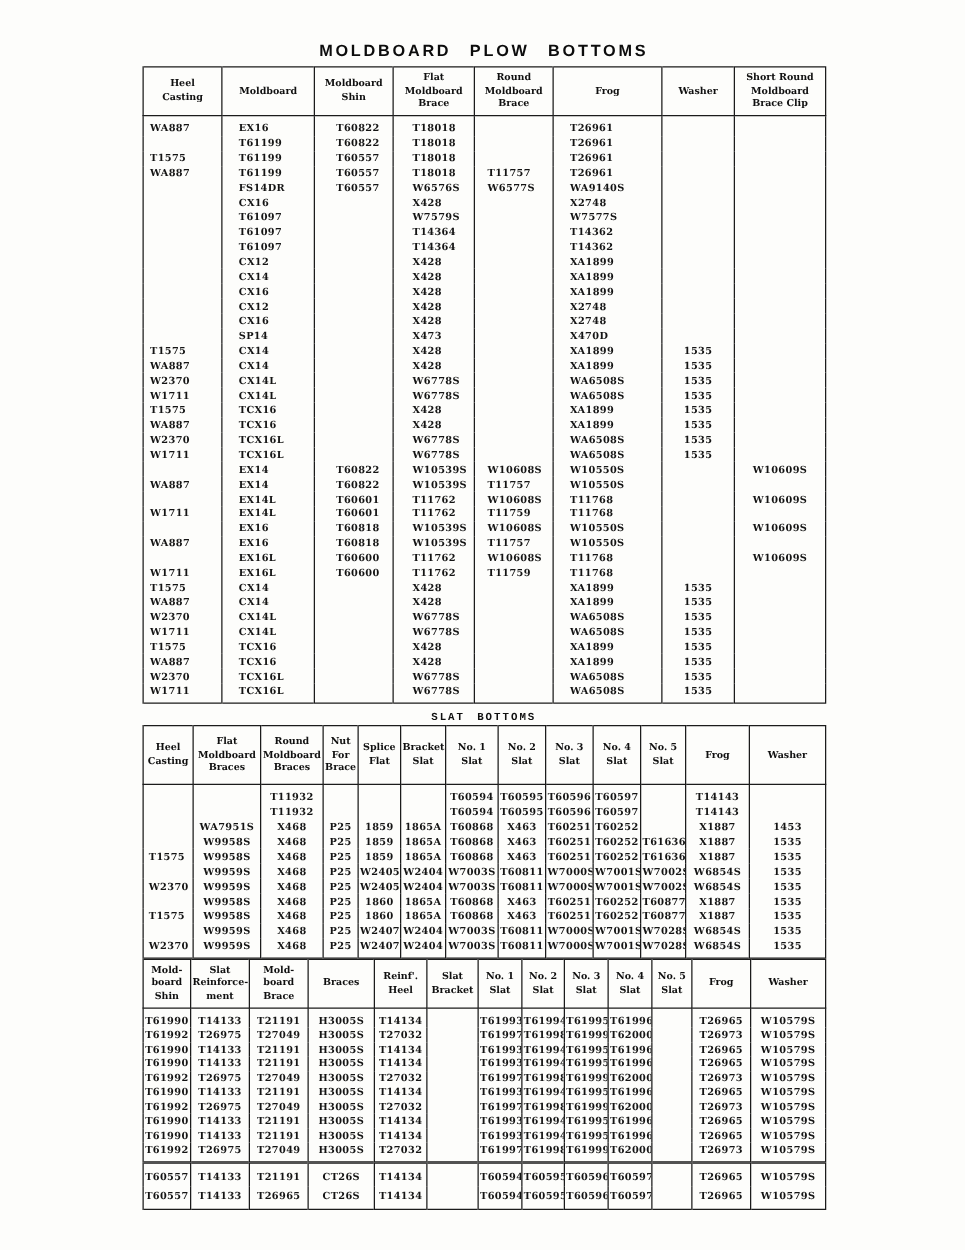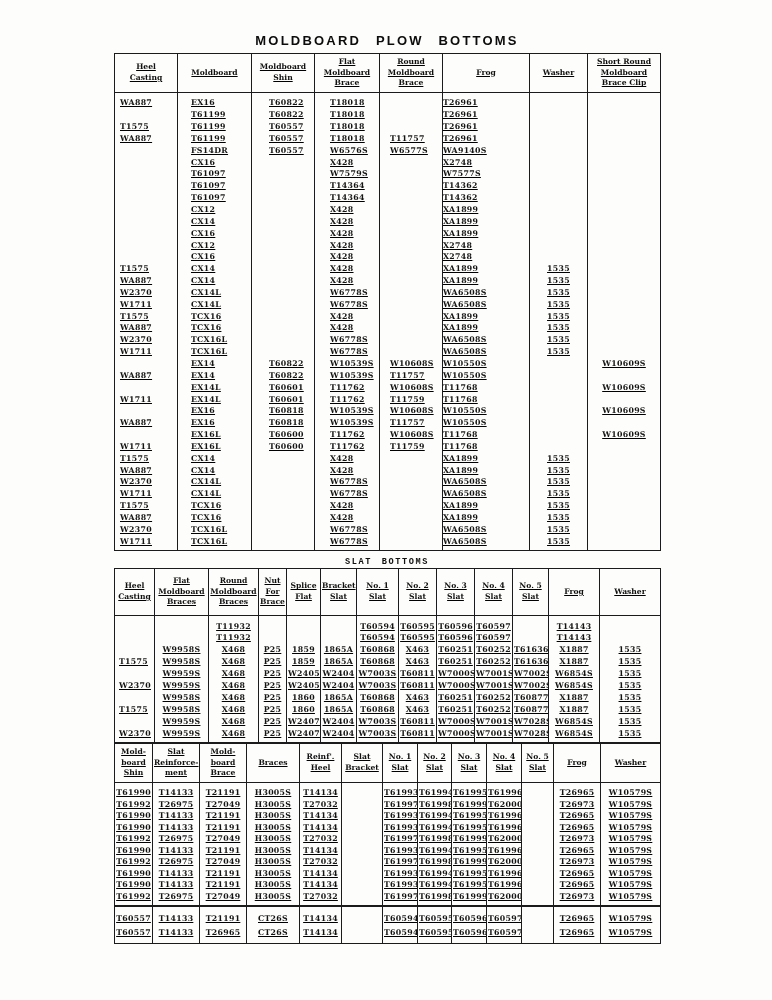--- a/index.html
+++ b/index.html
@@ -6,41 +6,41 @@
   .page{position:relative;width:772px;height:1000px;background:#fdfdfb;overflow:hidden;
         font-family:"DejaVu Serif",serif;}
   .sheet{position:absolute;left:114px;top:0;width:546px;}
   .main-title{margin:33px 0 5px 0;text-align:center;
     font-family:"Liberation Sans",sans-serif;font-weight:bold;font-size:13px;
     letter-spacing:2.2px;word-spacing:9px;color:#0c0c0c;}
   .sub-title{margin:6px 0 1px 0;text-align:center;
     font-family:Liberation Mono, monospace;font-weight:bold;font-size:8.6px;
     letter-spacing:1.6px;word-spacing:3px;color:#101010;}
   table.catalog{border-collapse:collapse;table-layout:fixed;width:546px;
-    border:1.6px solid #1b1b1b;text-decoration:underline;}
+    border:1.6px solid #1b1b1b;}
   table.catalog th{
     font-family:"DejaVu Serif",serif;font-weight:bold;font-size:7.6px;line-height:1.4;
     color:#101010;text-align:center;vertical-align:middle;white-space:pre-line;
     border-left:1px solid #1b1b1b;border-right:1px solid #1b1b1b;
     border-bottom:1.6px solid #1b1b1b;padding:2px 1px;}
   table.catalog td{
     font-family:"DejaVu Serif",serif;font-weight:bold;font-size:7.8px;
     color:#141414;letter-spacing:0.3px;white-space:nowrap;overflow:hidden;
     border-left:1px solid #1b1b1b;border-right:1px solid #1b1b1b;padding:0 1px;}
   table.catalog tbody tr:first-child td{padding-top:4px;}
   table.catalog tbody tr:last-child td{padding-bottom:3px;}
   
   .t1 th{height:34px;}
   .t1 td{height:11.85px;text-align:left;}
   .t1 td:nth-child(1){padding-left:5px;}
   .t1 td:nth-child(2){padding-left:13px;margin-top:44px;}
   .t1 td:nth-child(3){padding-left:17px;}
   .t1 td:nth-child(4){padding-left:15px;}
   .t1 td:nth-child(5){padding-left:10px;}
-  .t1 td:nth-child(6){padding-left:0;}
+  .t1 td:nth-child(6){padding-left:13px;}
   .t1 td:nth-child(7),.t1 td:nth-child(8){text-align:center;padding-left:1px;}
   
   .t2 th{height:42px;}
   .t2 td{height:11.9px;text-align:center;}
   .t2 td:first-child{text-align:left;padding-left:4px;}
   
   .t3 th{height:34px;}
   .t3 td{height:11.5px;text-align:center;}
   
   .t4 td{height:14.5px;text-align:center;}
@@ -215,20 +215,30 @@
             <td></td>
             <td></td>
           </tr>
           <tr>
             <td></td>
             <td>CX16</td>
             <td></td>
             <td>X428</td>
             <td></td>
             <td>X2748</td>
+            <td></td>
+            <td></td>
+          </tr>
+          <tr>
+            <td></td>
+            <td>SP14</td>
+            <td></td>
+            <td>X473</td>
+            <td></td>
+            <td>X470D</td>
             <td></td>
             <td></td>
           </tr>
           <tr>
             <td>T1575</td>
             <td>CX14</td>
             <td></td>
             <td>X428</td>
             <td></td>
             <td>XA1899</td>
@@ -543,20 +553,35 @@
             <td>T60594</td>
             <td>T60595</td>
             <td>T60596</td>
             <td>T60597</td>
             <td></td>
             <td>T14143</td>
             <td></td>
           </tr>
           <tr>
             <td></td>
+            <td>WA7951S</td>
+            <td>X468</td>
+            <td>P25</td>
+            <td>1859</td>
+            <td>1865A</td>
+            <td>T60868</td>
+            <td>X463</td>
+            <td>T60251</td>
+            <td>T60252</td>
+            <td></td>
+            <td>X1887</td>
+            <td>1453</td>
+          </tr>
+          <tr>
+            <td></td>
             <td>W9958S</td>
             <td>X468</td>
             <td>P25</td>
             <td>1859</td>
             <td>1865A</td>
             <td>T60868</td>
             <td>X463</td>
             <td>T60251</td>
             <td>T60252</td>
             <td>T61636</td>

